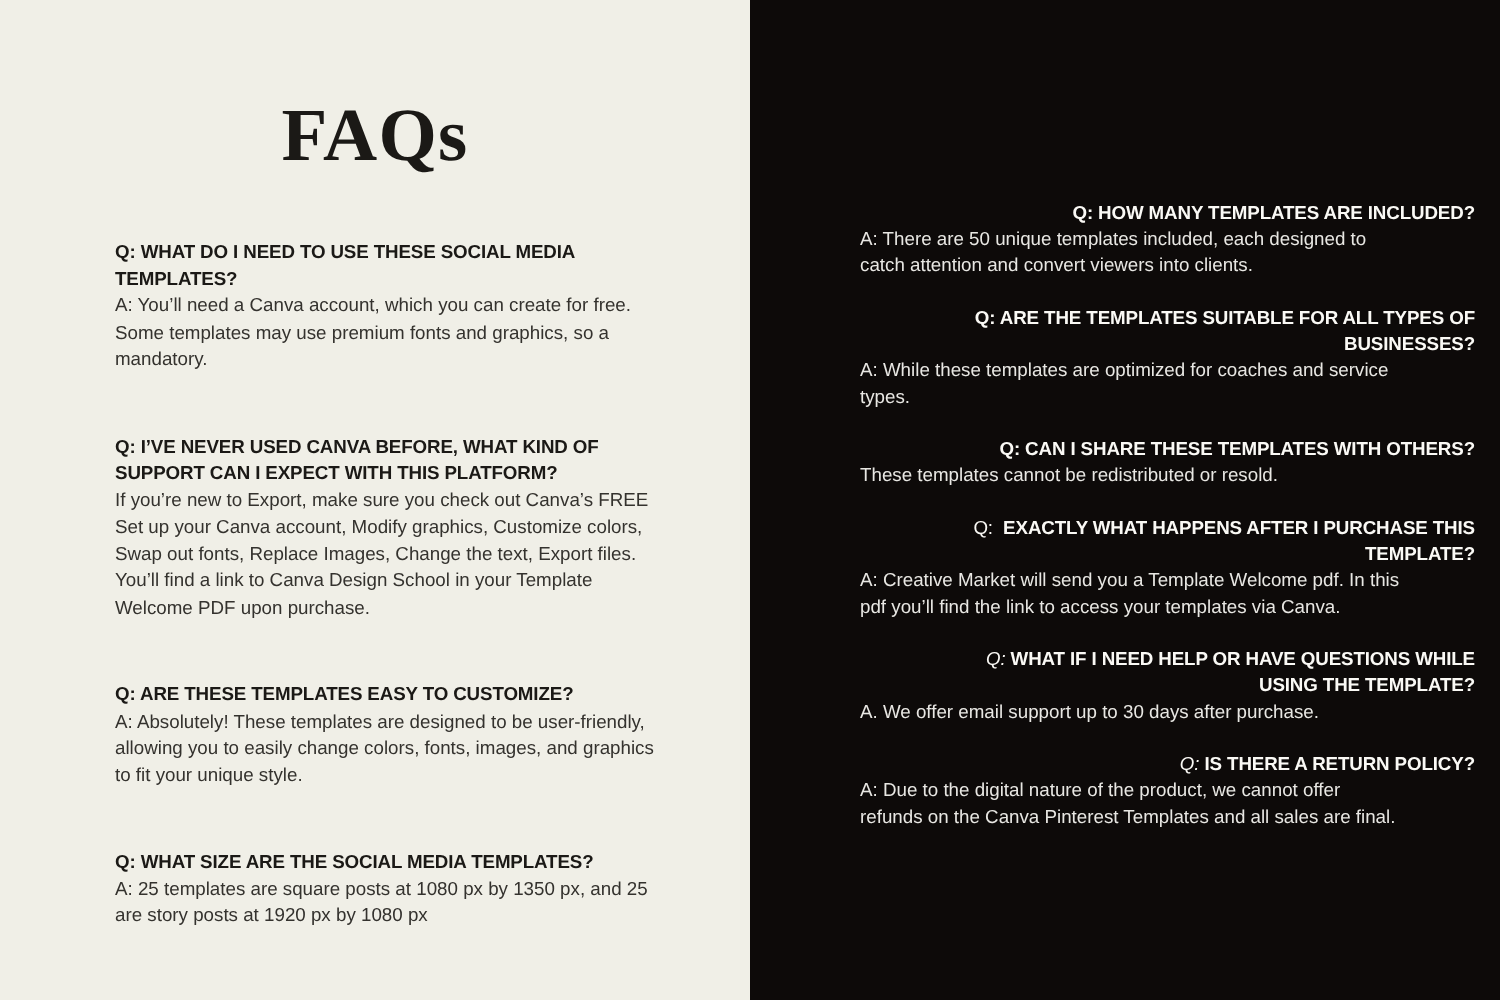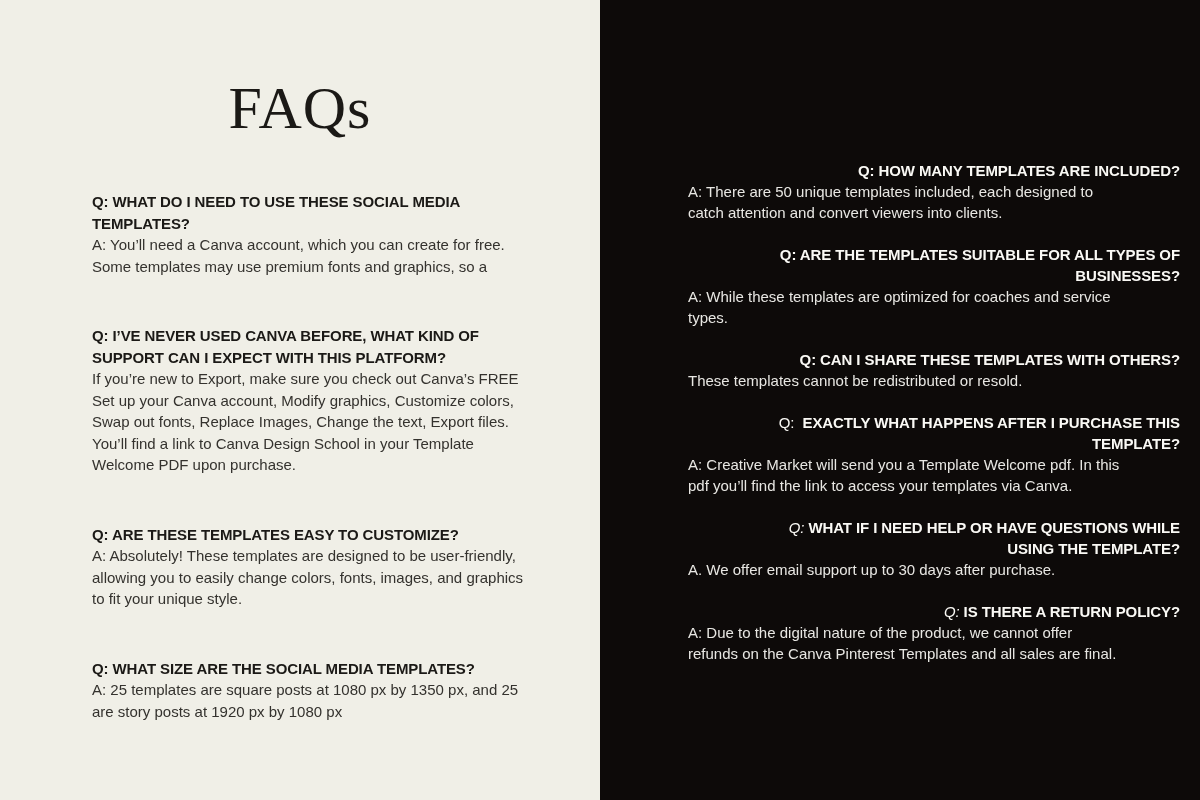--- a/index.html
+++ b/index.html
@@ -11,21 +11,21 @@
     font-family: "Liberation Sans", sans-serif;
   }
   .panel { width: 600px; height: 800px; box-sizing: border-box; }
   .panel-left  { background: var(--left-bg, #F0EFE7); }
   .panel-right { background: var(--right-bg, #0D0A09); }
 
   .page-title {
     margin: 74px 0 0 0;
     text-align: center;
     font-family: "Liberation Serif", "DejaVu Serif", serif;
-    font-weight: 400;
+    font-weight: 700;
     font-size: 60px;
     line-height: 1.15;
     letter-spacing: 1px;
     color: var(--left-question, #1B1916);
   }
 
   .faq-list { box-sizing: border-box; }
   .faq-list-left  { margin: 30px 20px 0 92px; }
   .faq-list-right { margin: 160px 20px 0 88px; }
 
@@ -62,20 +62,21 @@
     <h1 class="page-title">FAQs</h1>
     <div class="faq-list faq-list-left">
         <div class="faq-item">
           <div class="faq-question">
             <div class="q-line">Q: WHAT DO I NEED TO USE THESE SOCIAL MEDIA</div>
             <div class="q-line">TEMPLATES?</div>
           </div>
           <div class="faq-answer">
             <div class="a-line">A: You’ll need a Canva account, which you can create for free.</div>
             <div class="a-line">Some templates may use premium fonts and graphics, so a</div>
+            <div class="a-line">mandatory.</div>
           </div>
         </div>
         <div class="faq-item">
           <div class="faq-question">
             <div class="q-line">Q: I’VE NEVER USED CANVA BEFORE, WHAT KIND OF</div>
             <div class="q-line">SUPPORT CAN I EXPECT WITH THIS PLATFORM?</div>
           </div>
           <div class="faq-answer">
             <div class="a-line">If you’re new to Export, make sure you check out Canva’s FREE</div>
             <div class="a-line">Set up your Canva account, Modify graphics, Customize colors,</div>

